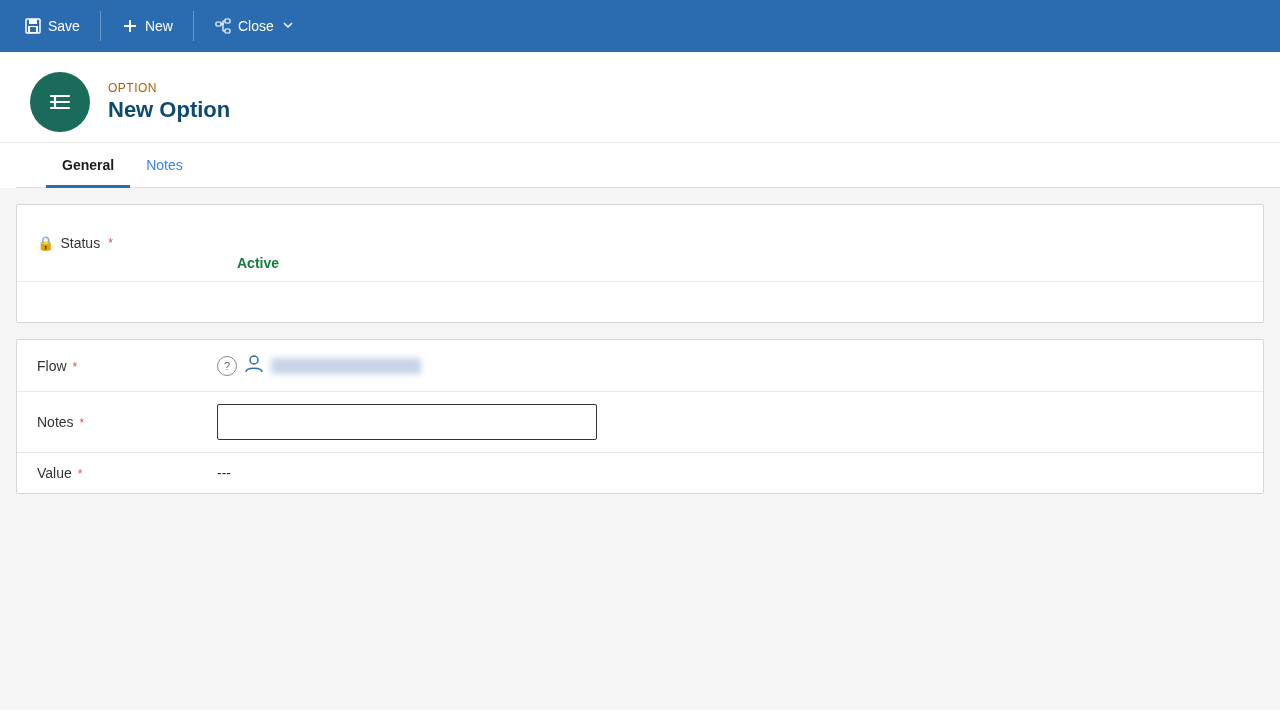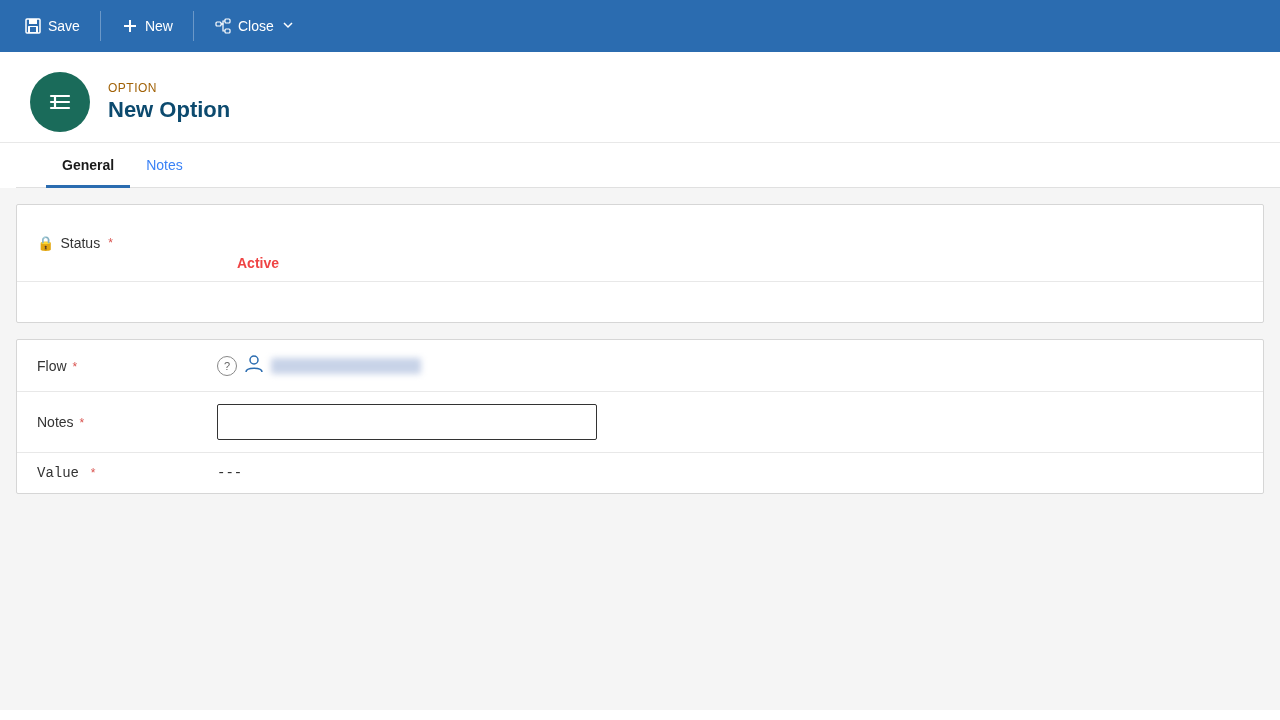--- a/index.html
+++ b/index.html
@@ -131,37 +131,37 @@
       flex-shrink: 0;
       color: #333;
     }
     .field-required {
       color: #d9534f;
       font-size: 12px;
       margin-left: 2px;
     }
     .field-value {
       font-weight: 600;
-      color: #ef4444;
+      color: #15803d;
       font-size: 14px;
       margin-top: 40px;
     }
     .lock-icon {
       color: #555;
       font-size: 14px;
     }
 
     
     .two-col-row {
       display: flex;
       align-items: center;
       padding: 12px 20px;
       border-bottom: 1px solid #e8e8e8;
     }
-    .two-col-row:last-child { border-bottom: none; font-family: Liberation Mono, monospace; }
+    .two-col-row:last-child { border-bottom: none; }
     .col-left {
       display: flex;
       align-items: center;
       flex: 1;
     }
     .col-right {
       display: flex;
       align-items: center;
       flex: 1;
     }

